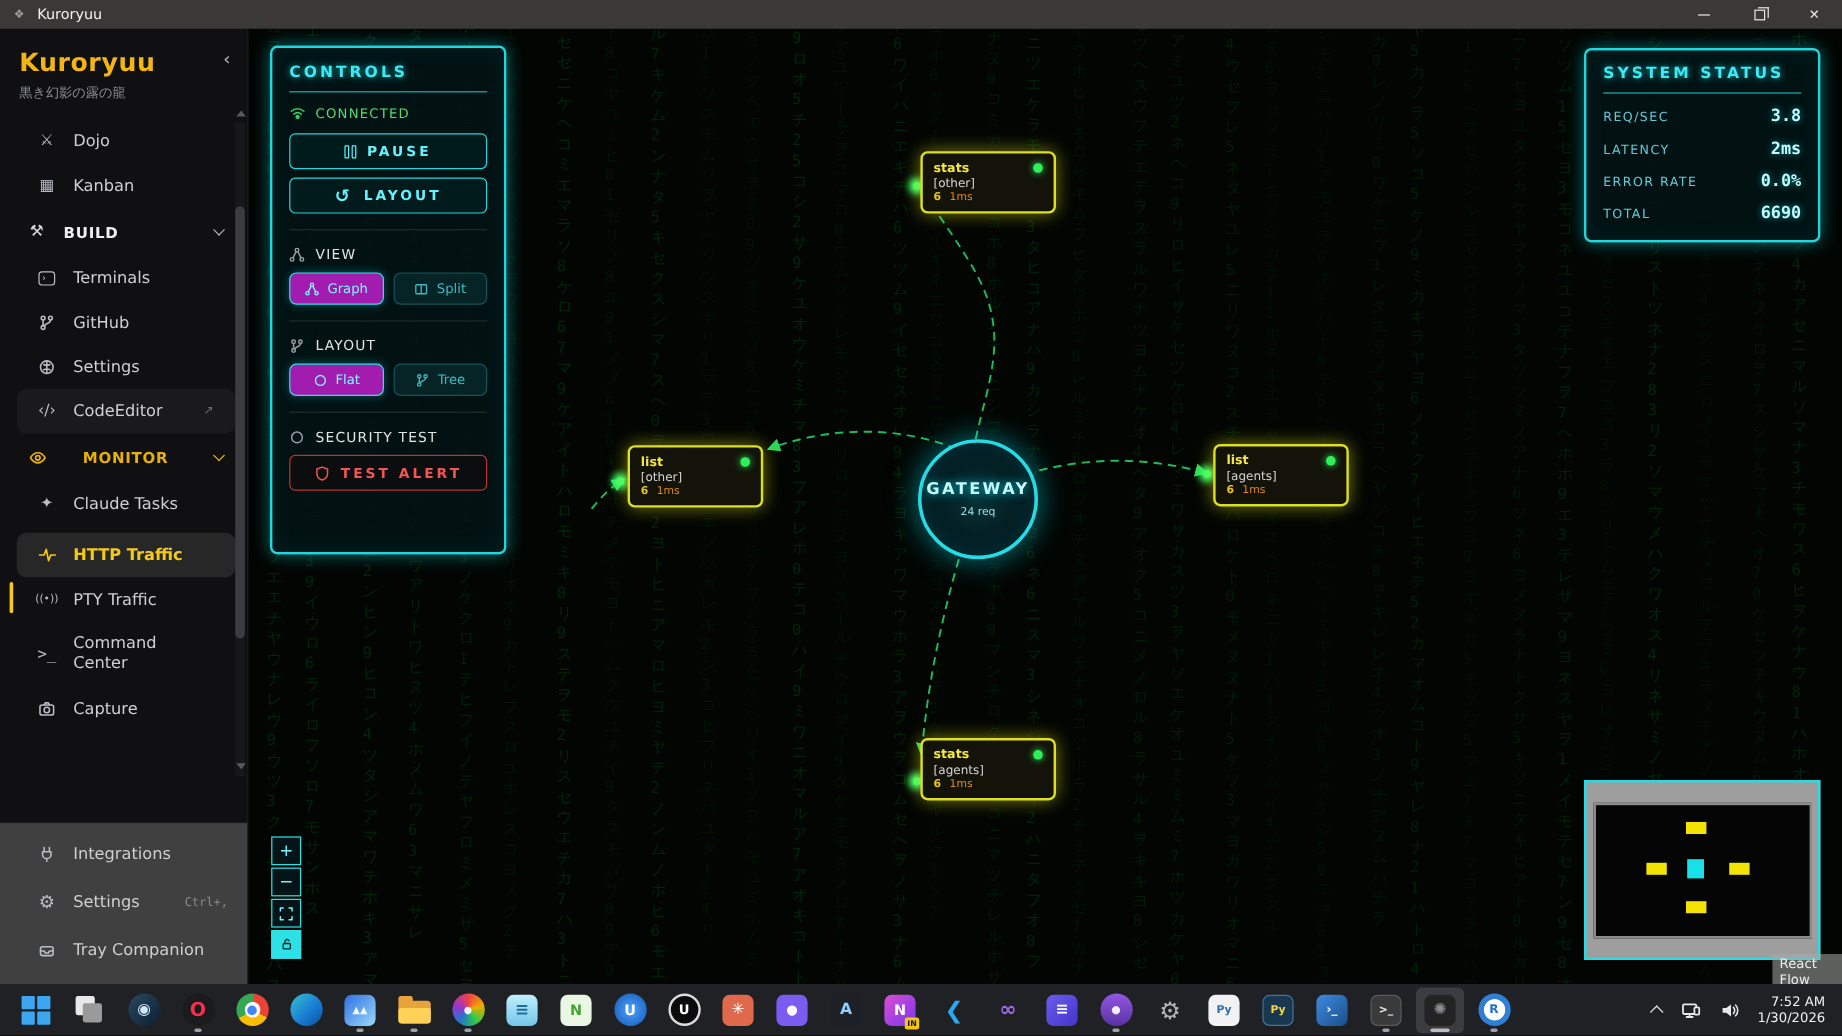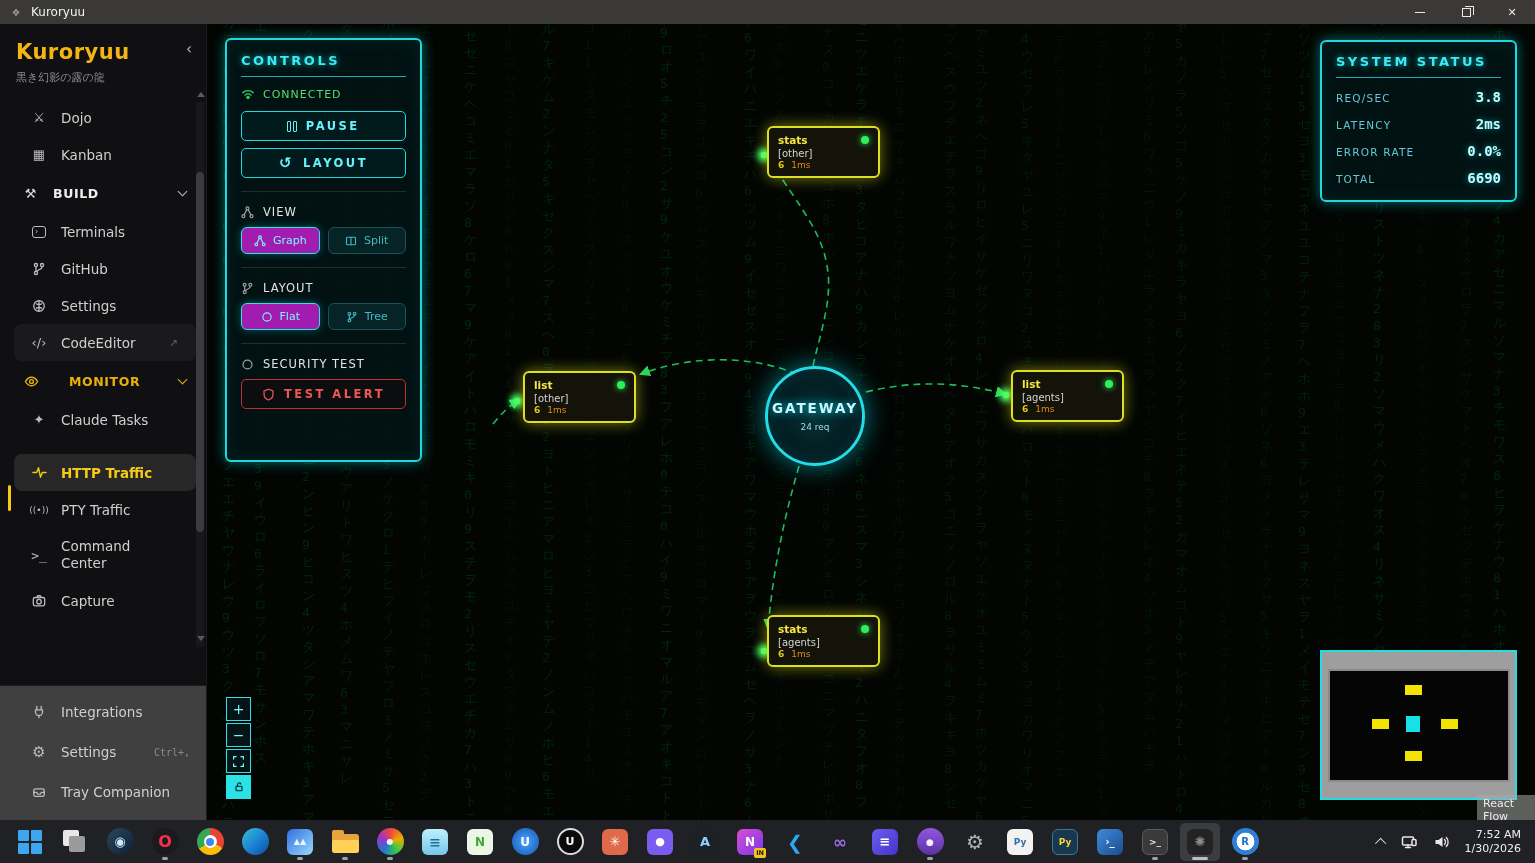--- a/index.html
+++ b/index.html
@@ -33,21 +33,21 @@
   .nav-item .ic { width:18px; margin-right:13px; display:flex; justify-content:center; color:#b9bcc2;
     font-size:13px; flex:0 0 18px; }
   .nav-sec { height:40px; padding-left:22px; font-weight:bold; font-size:12.5px; letter-spacing:.6px;
     color:#efefef; }
   .nav-sec .ic { color:#d8d8d8; }
   .nav-sec .chev { margin-left:auto; margin-right:20px; }
   .chev { width:7px; height:7px; border-right:1.7px solid #b9b9b9; border-bottom:1.7px solid #b9b9b9;
     transform:rotate(45deg); margin-top:-3px; }
   .nav-yellow, .nav-yellow .ic { color:#e7b10a !important;gap:16px; }
   .nav-yellow .chev { border-color:#e7b10a; }
-  .nav-active { background:#272727; border-radius:8px; margin:16px 10px 0 14px; padding-left:16px;
+  .nav-active { background:#272727; border-radius:8px; margin:6px 10px 0 14px; padding-left:16px;
     color:#f5c918; font-weight:bold; }
   .nav-active .ic { color:#f5c918; }
   .activebar { position:absolute; left:8px; top:461px; width:3px; height:26px; background:#f5c918;
     border-radius:2px; }
   .nav-soft { background:#1a1a1c; border-radius:8px; margin:0 10px 0 14px; padding-left:16px; }
   .ext-arrow { margin-left:auto; margin-right:18px; color:#6f6f6f; font-size:10px; }
   .two-line { line-height:1.25; }
   .shortcut { margin-left:auto; margin-right:16px; color:#8a8a8a; font-size:10px;
     font-family:"DejaVu Sans Mono","Liberation Mono",monospace; }
   .sb-bottom { position:absolute; left:0; bottom:0; width:100%; padding:6px 0 8px 0;

